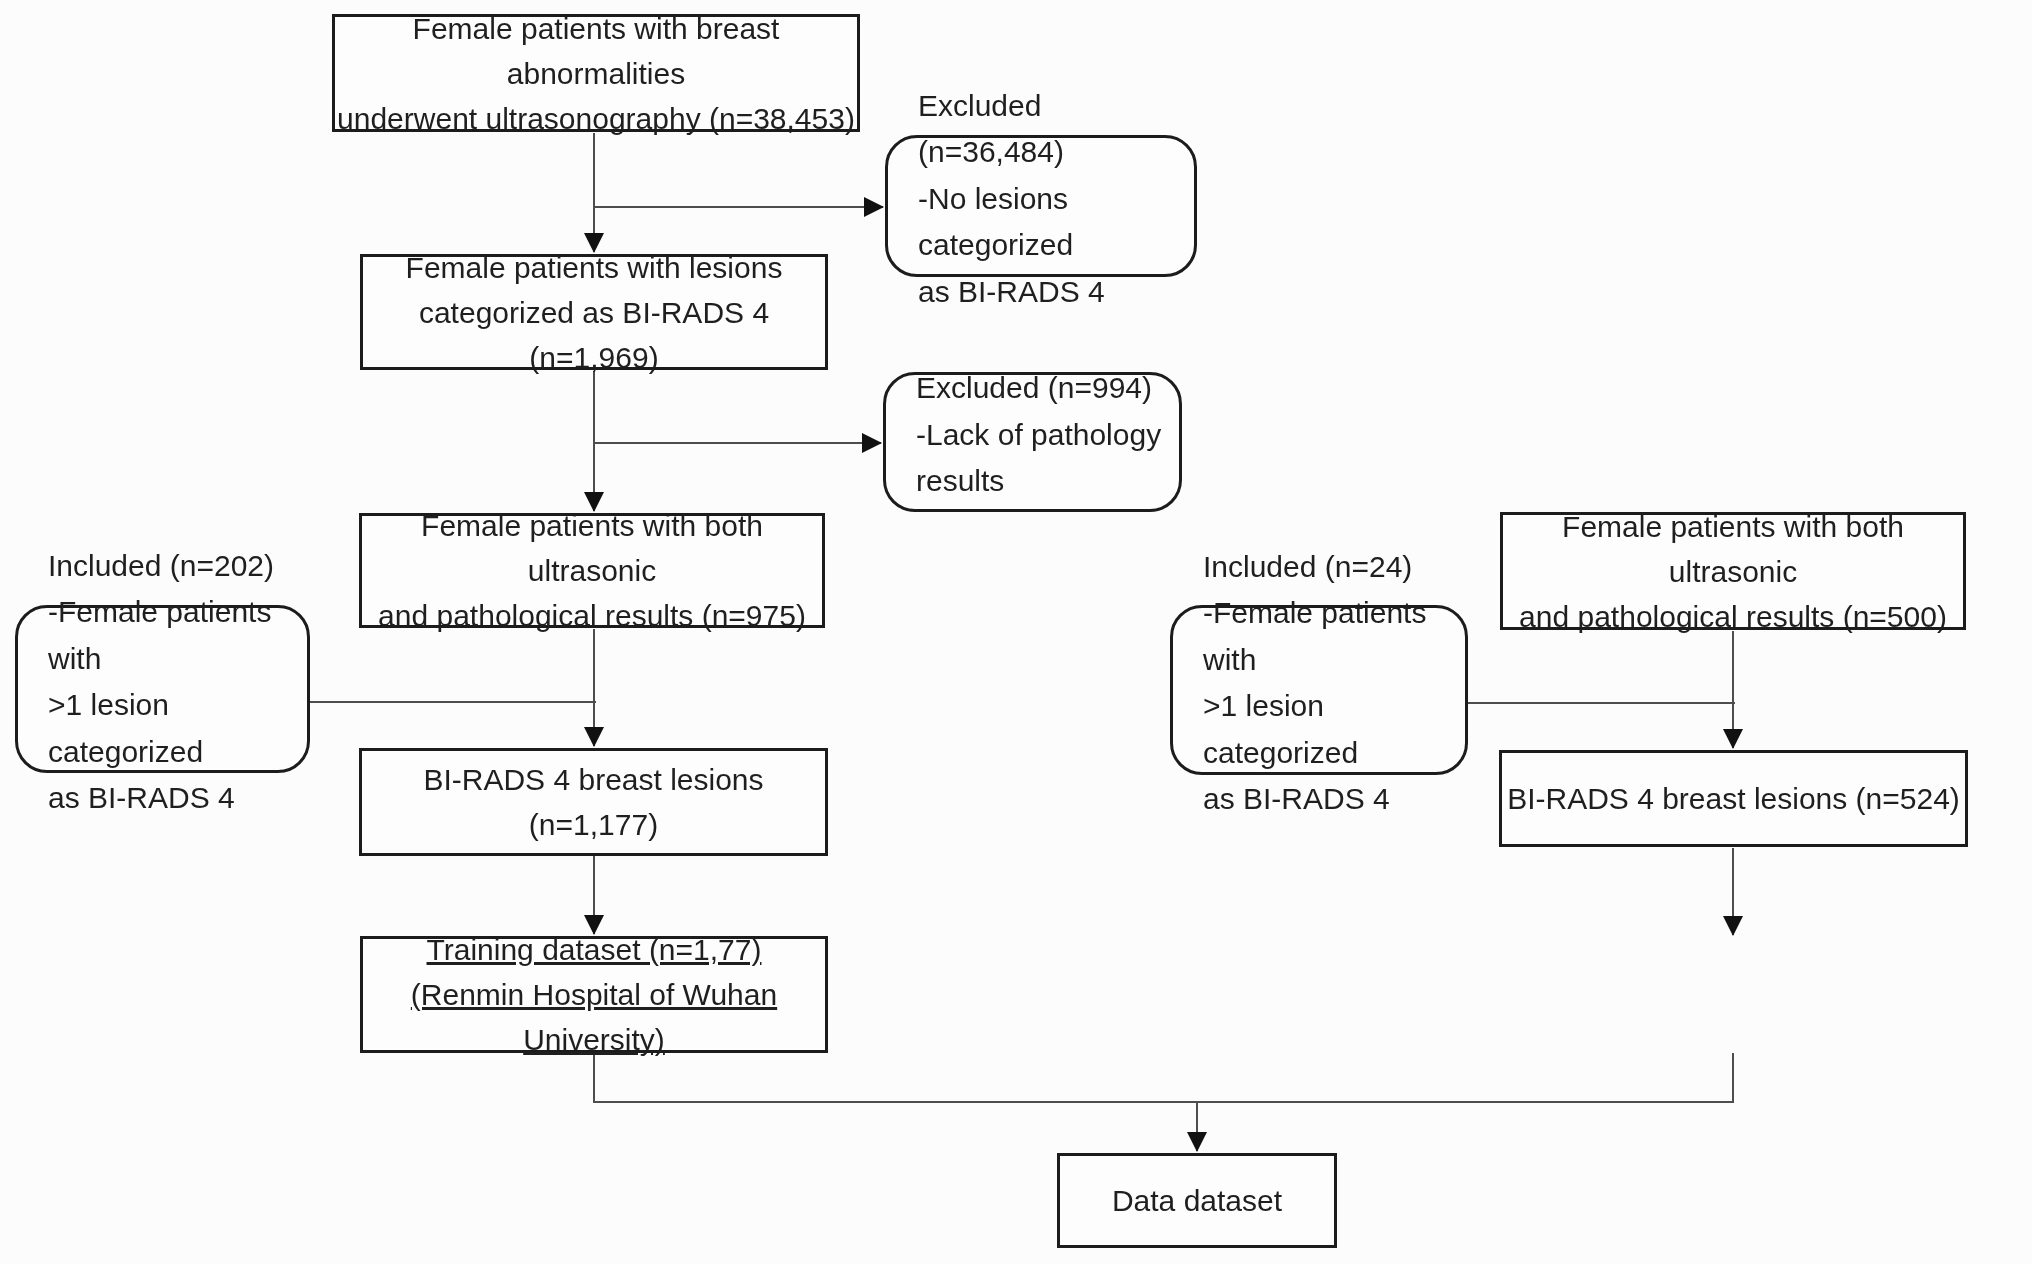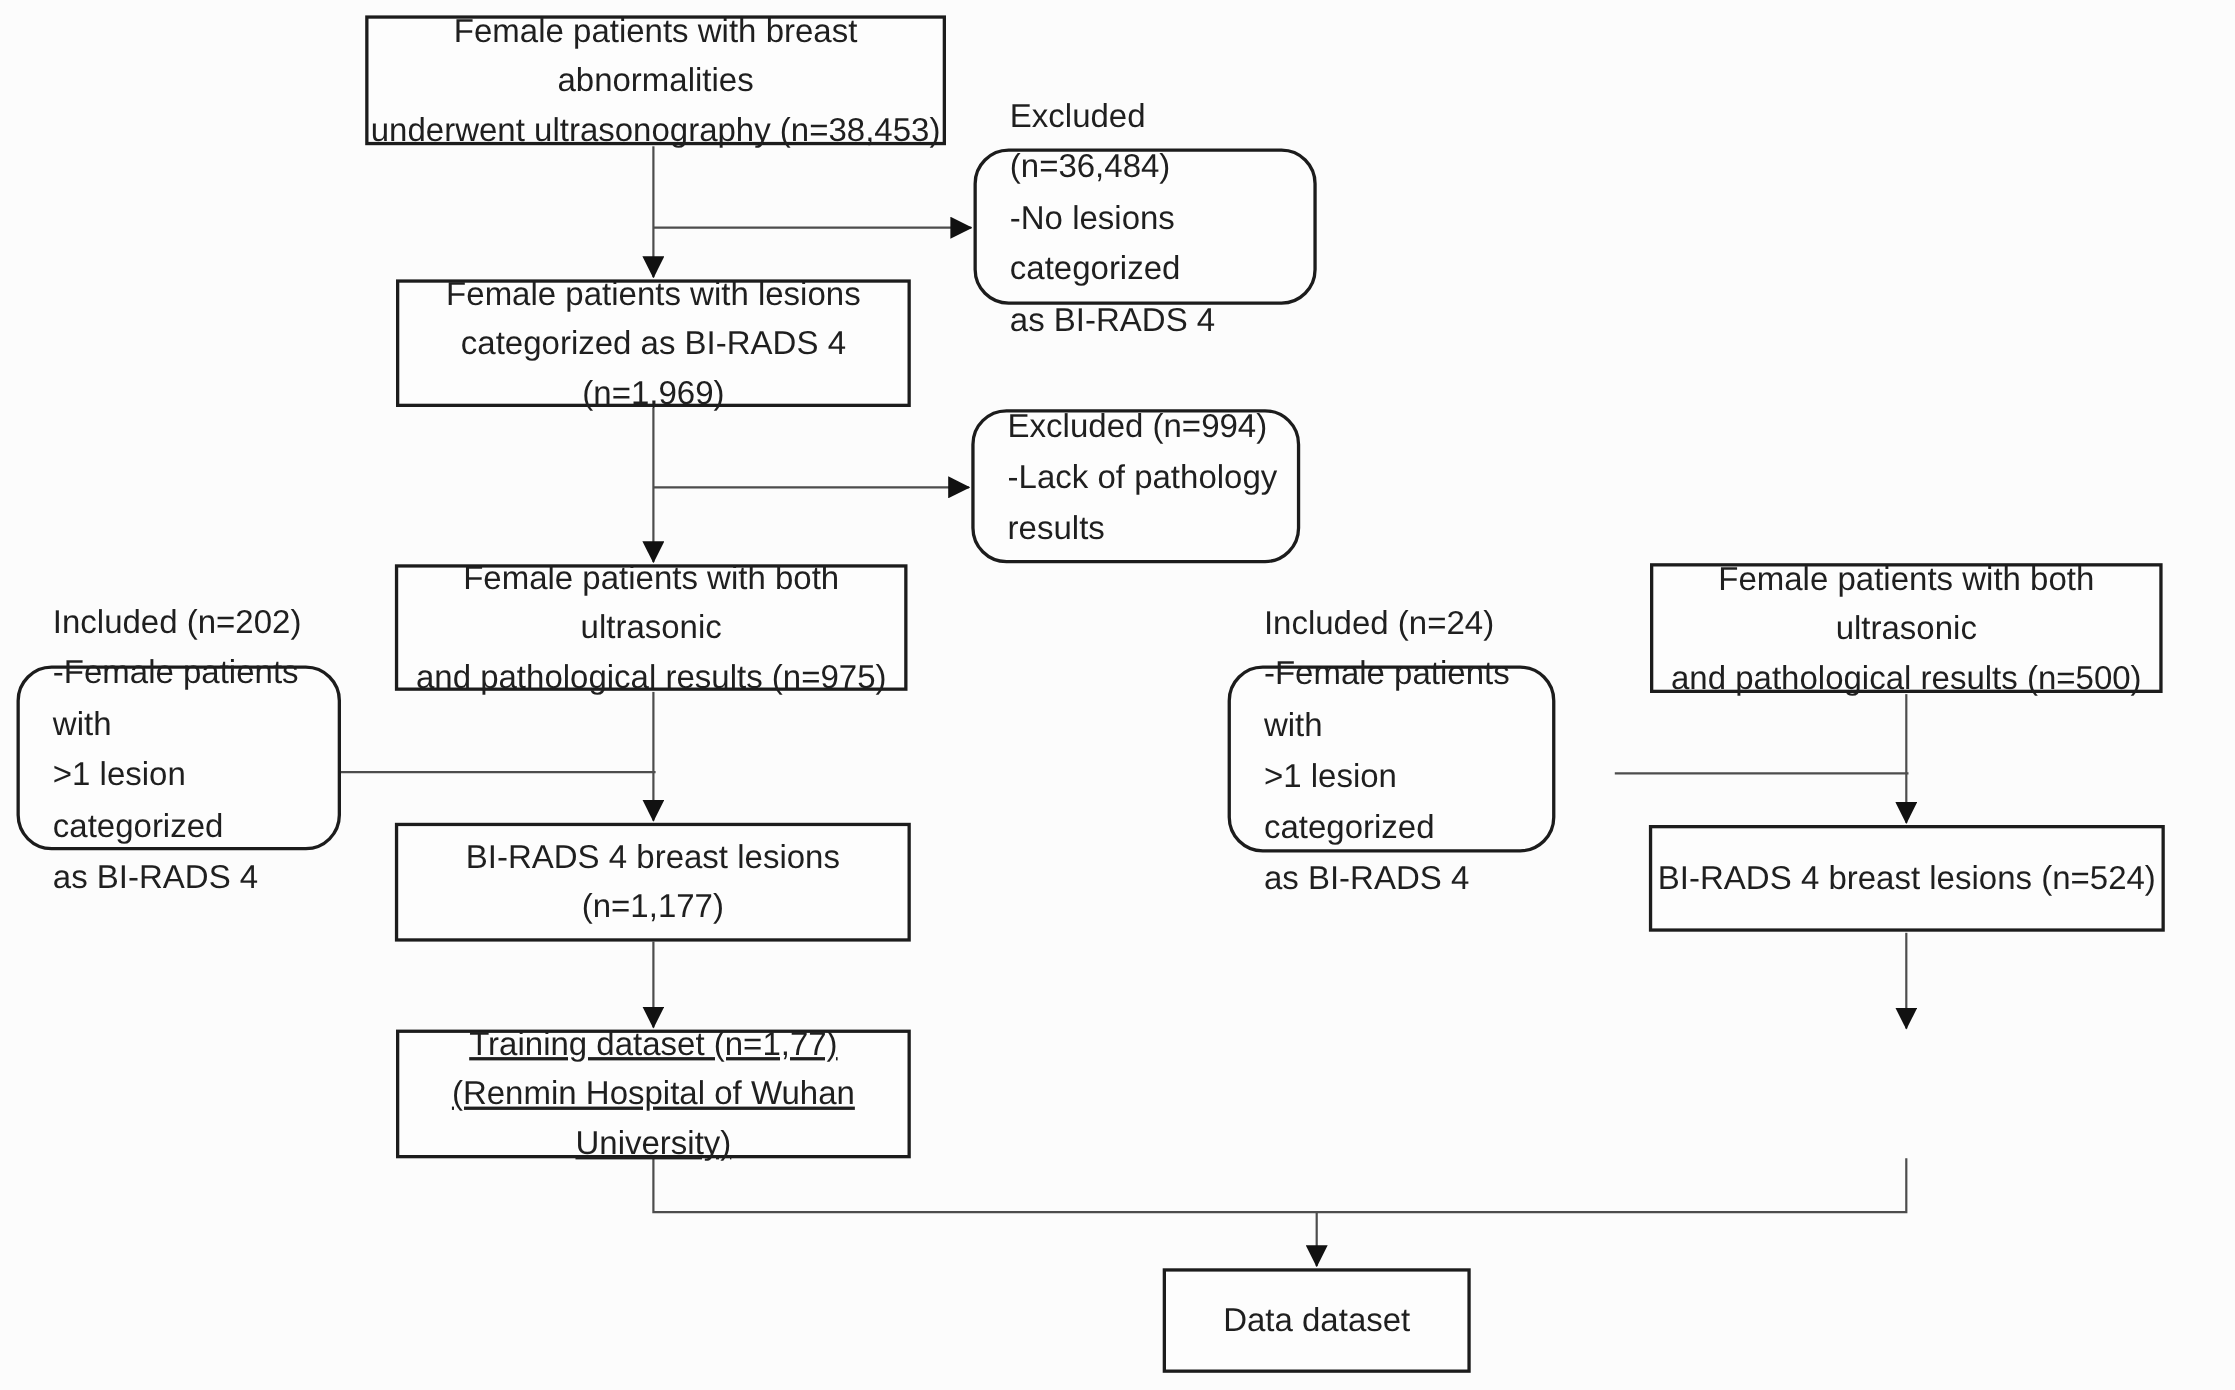--- a/index.html
+++ b/index.html
@@ -121,21 +121,21 @@
     <span class="node-text">Training dataset (n=1,77)
 (Renmin Hospital of Wuhan
 University)</span>
   </div>
 
   <div class="node" style="left:1500px;top:512px;width:466px;height:118px;">
     <span class="node-text">Female patients with both ultrasonic
 and pathological results (n=500)</span>
   </div>
 
-  <div class="node rounded" style="left:1116px;top:605px;width:298px;height:170px;">
+  <div class="node rounded" style="left:1170px;top:605px;width:298px;height:170px;">
     <span class="node-text">Included (n=24)
 -Female patients with
 &gt;1 lesion categorized
 as BI-RADS 4</span>
   </div>
 
   <div class="node" style="left:1499px;top:750px;width:469px;height:97px;">
     <span class="node-text">BI-RADS 4 breast lesions (n=524)</span>
   </div>
 

